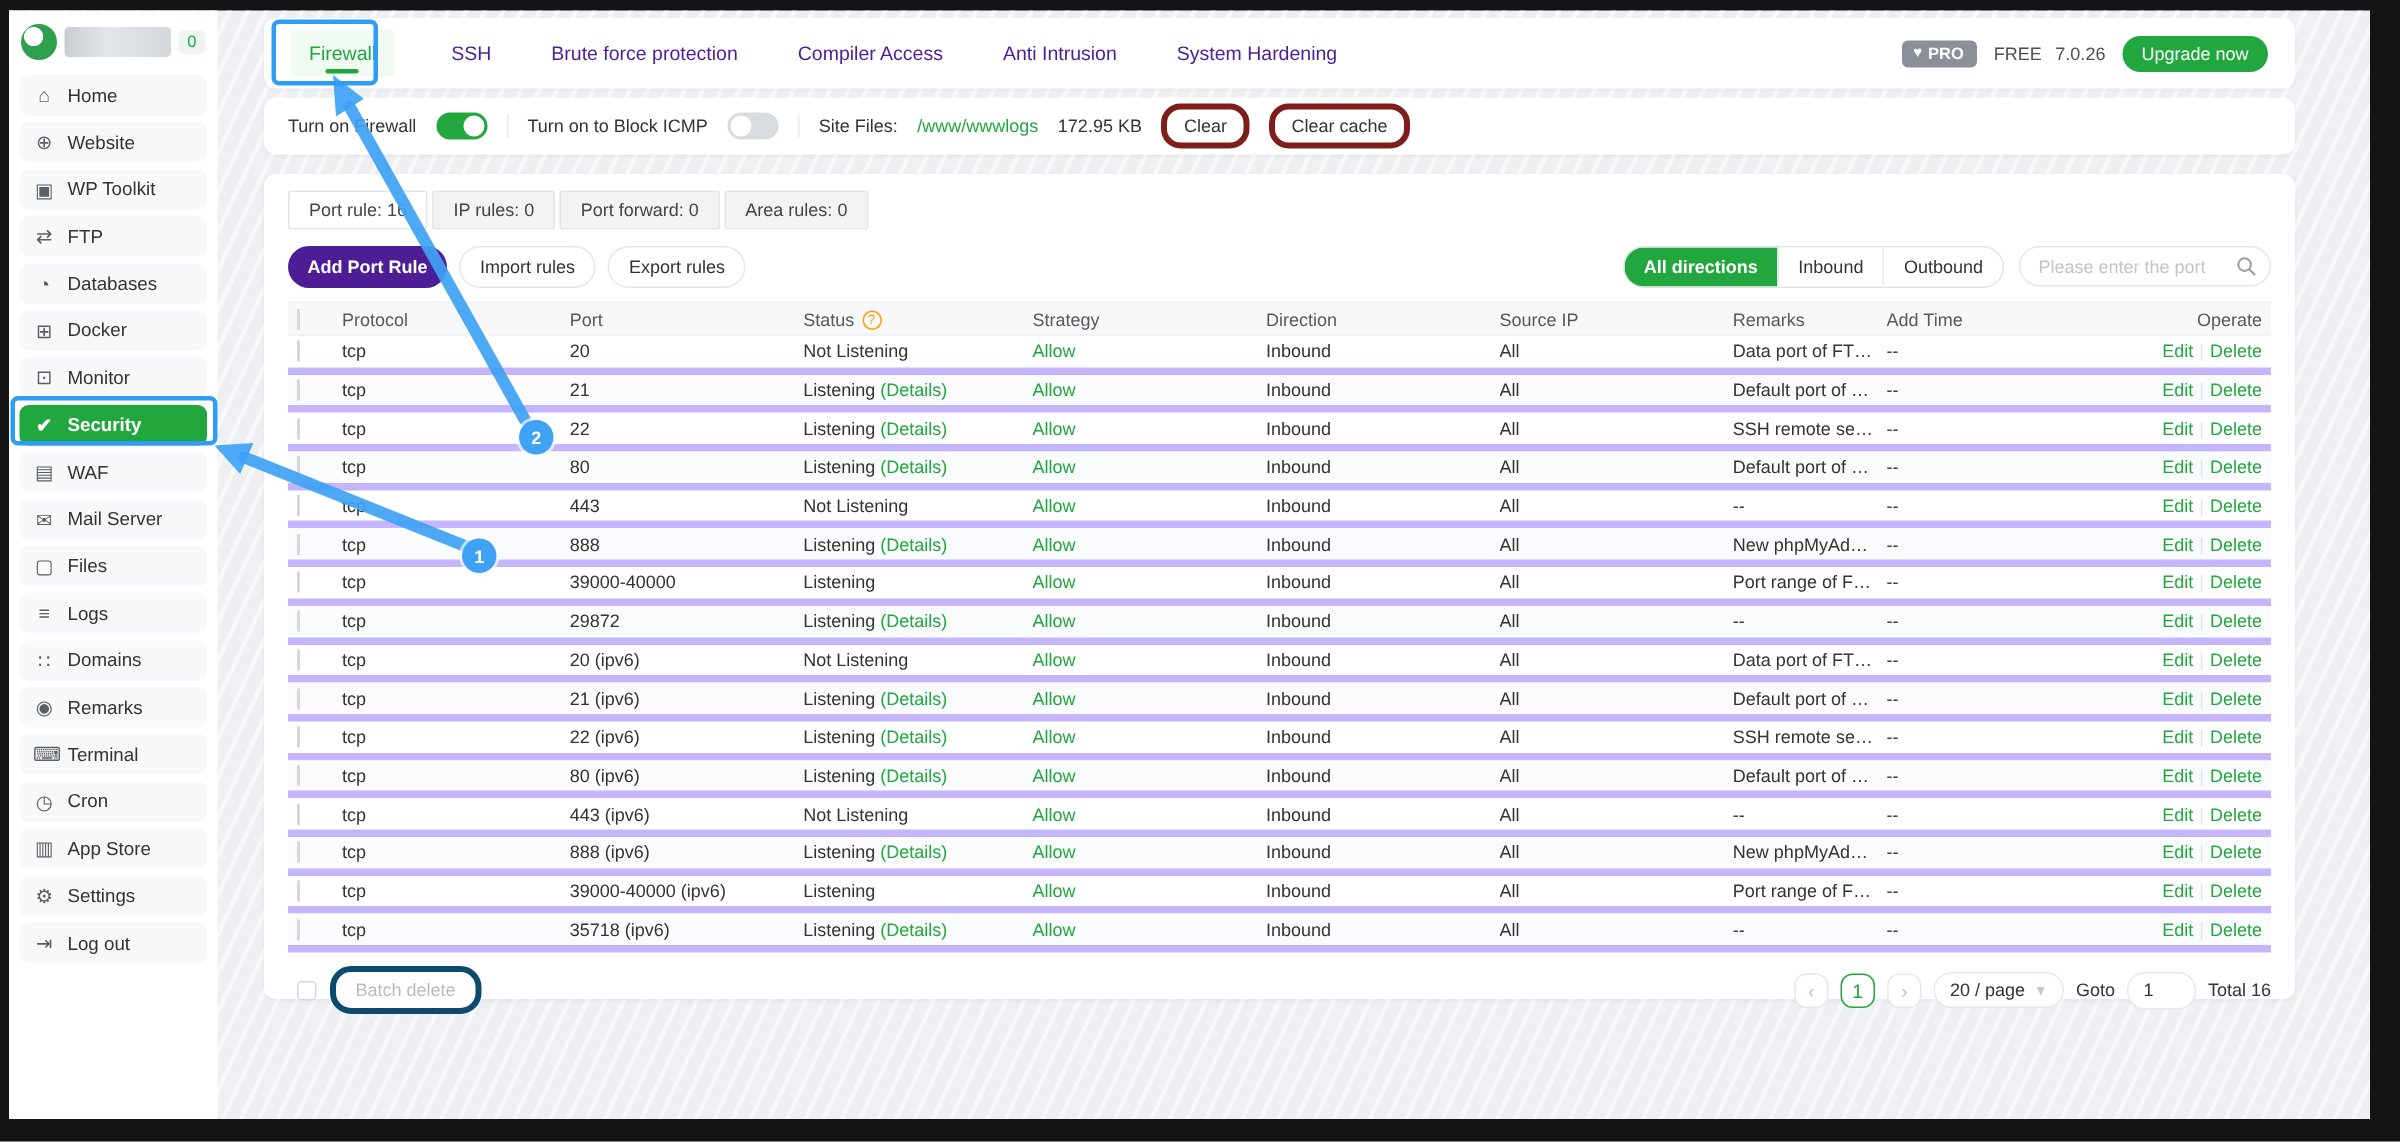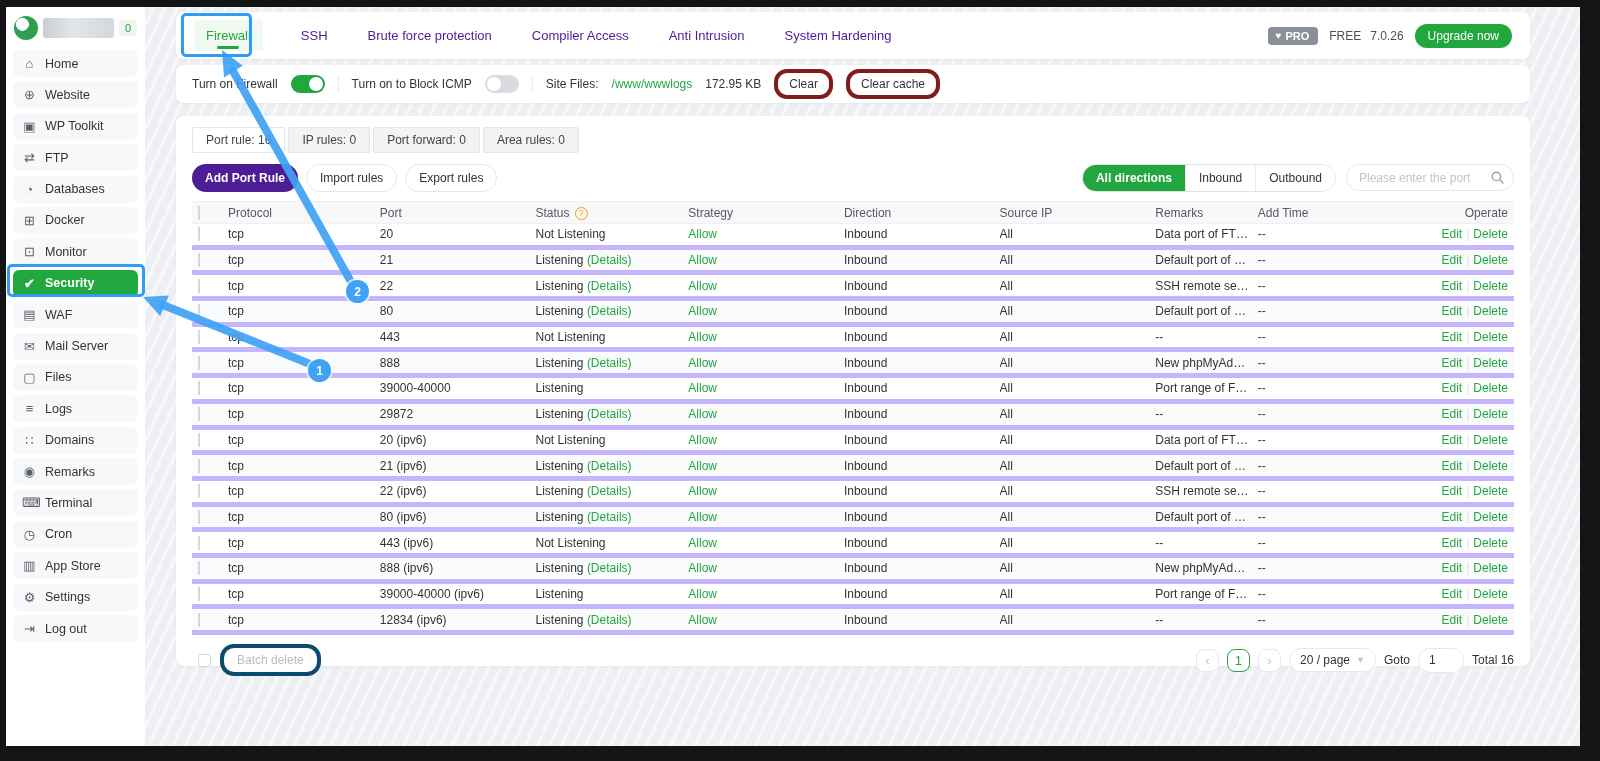--- a/index.html
+++ b/index.html
@@ -469,21 +469,21 @@
             <div class="cell green">Allow</div>
             <div class="cell">Inbound</div>
             <div class="cell">All</div>
             <div class="cell">Port range of FTP p...</div>
             <div class="cell">--</div>
             <div class="cell op-cell"><span class="op-link">Edit</span><span class="sep">|</span><span class="op-link">Delete</span></div>
           </div>
           <div class="t-grid t-row alt">
             <div class="cell"><span class="cb"></span></div>
             <div class="cell">tcp</div>
-            <div class="cell">12834 (ipv6)</div>
+            <div class="cell">35718 (ipv6)</div>
             <div class="cell">Listening <span class="green">(Details)</span></div>
             <div class="cell green">Allow</div>
             <div class="cell">Inbound</div>
             <div class="cell">All</div>
             <div class="cell">--</div>
             <div class="cell">--</div>
             <div class="cell op-cell"><span class="op-link">Edit</span><span class="sep">|</span><span class="op-link">Delete</span></div>
           </div>
         </div>
 

